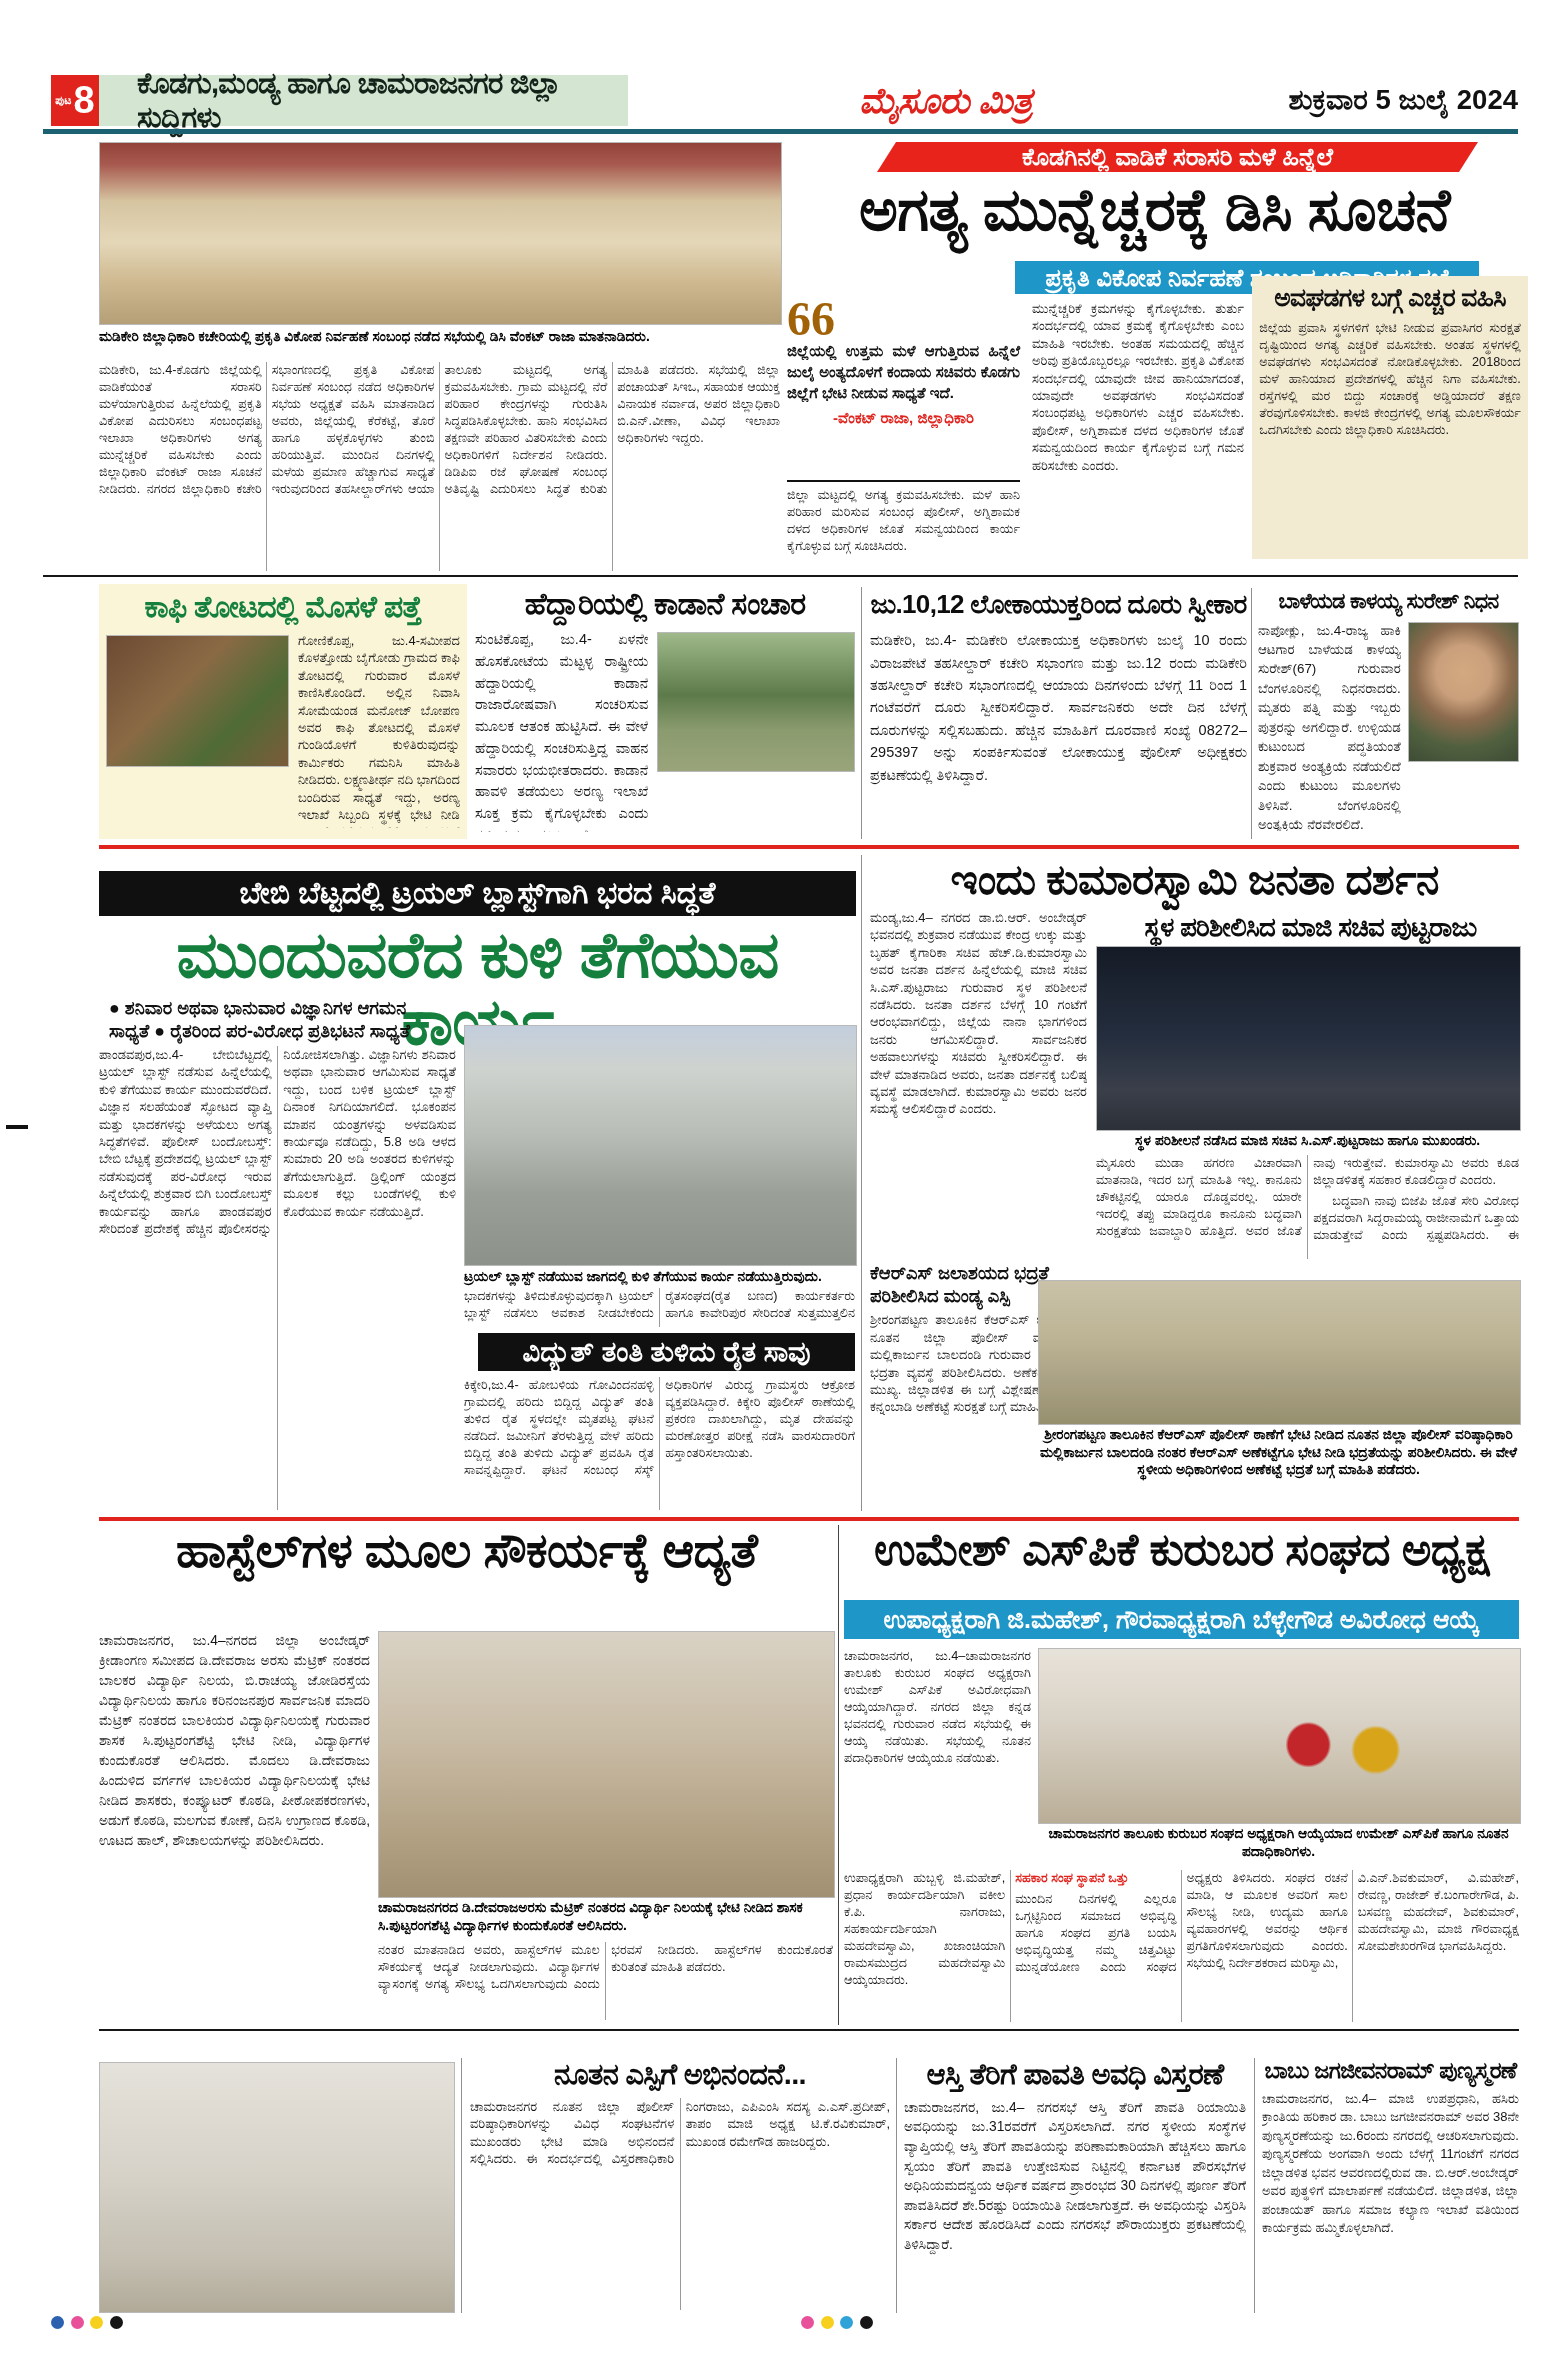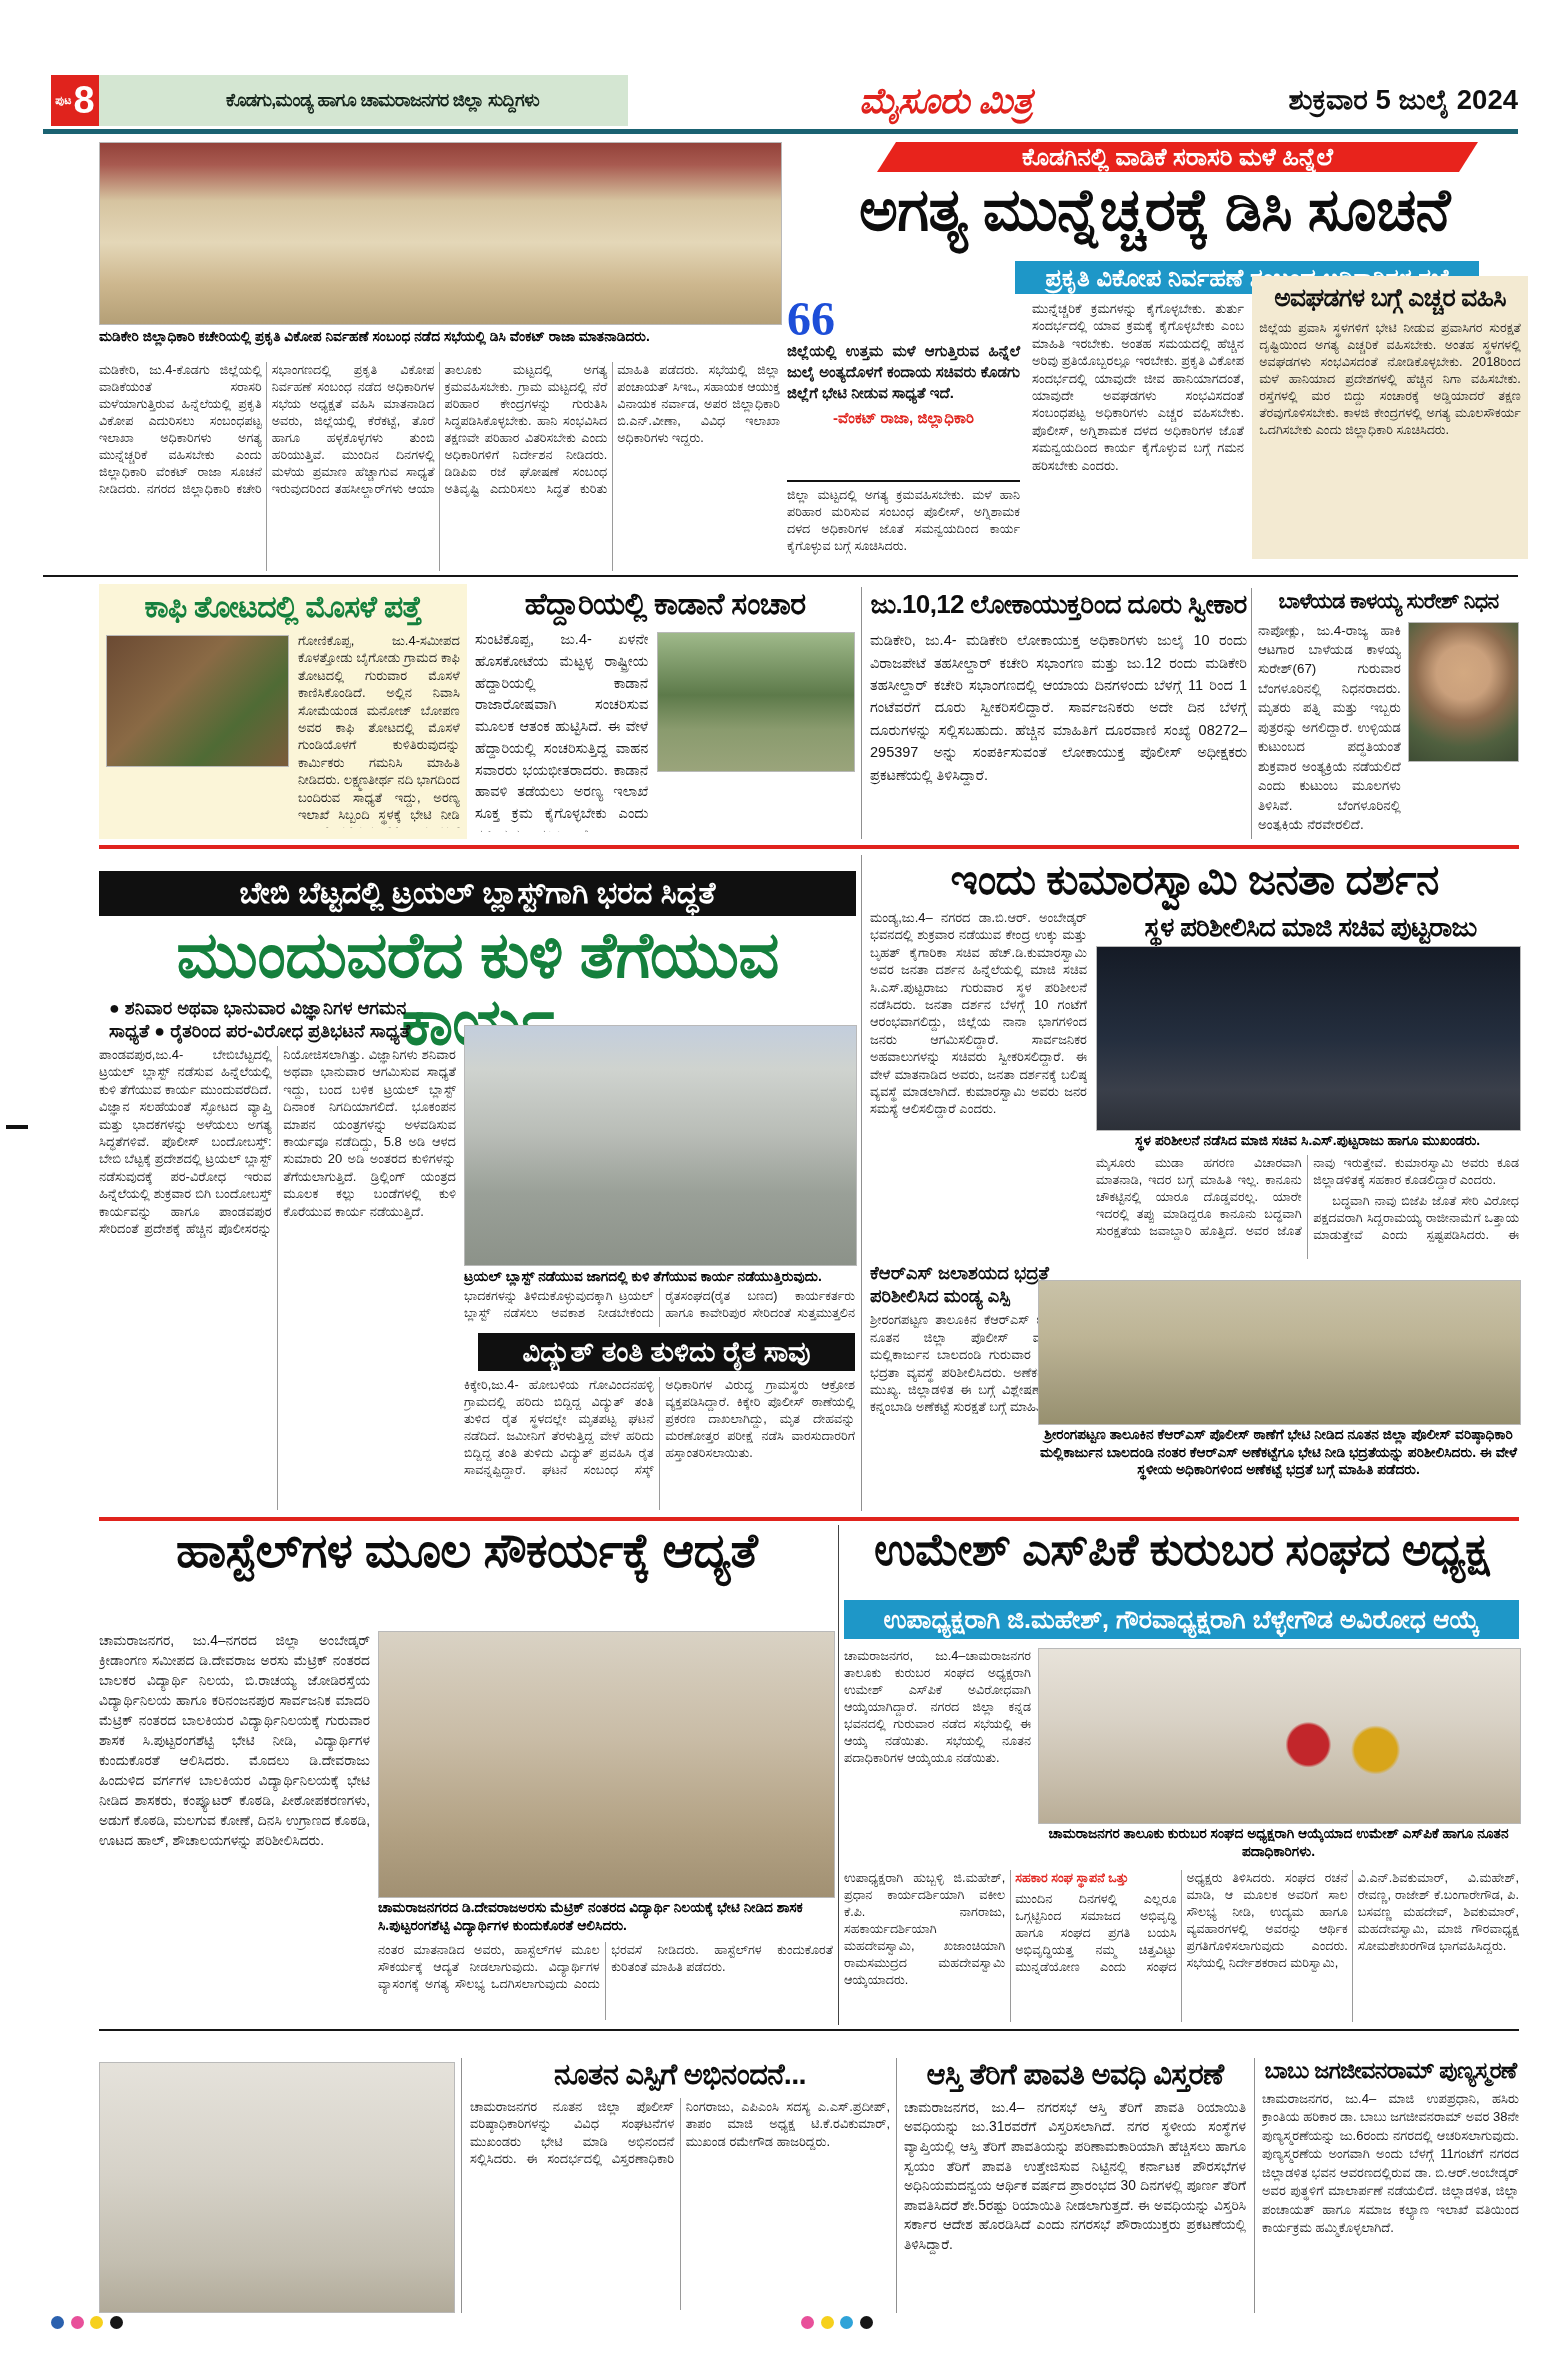--- a/index.html
+++ b/index.html
@@ -30,39 +30,39 @@
   .ph-croc{background:linear-gradient(135deg,#6b4a33 0%,#8a6a45 40%,#4f6b35 70%,#7b5b3a 100%);}
   .ph-elephant{background:linear-gradient(180deg,#9fb98a 0%,#5d7a4a 45%,#8a9b6e 70%,#9aa47b 100%);}
   .ph-portrait{background:radial-gradient(circle at 50% 36%,#d3a981 0%,#caa07c 26%,#8d6b4e 46%,#50603f 72%,#3e4c34 100%);}
   .ph-quarry{background:linear-gradient(180deg,#c3cedd 0%,#cfd3cf 18%,#b9bdb7 45%,#9aa098 70%,#8c9289 100%);}
   .ph-audit{background:linear-gradient(180deg,#151b26 0%,#242e3e 50%,#3a3f4a 78%,#2c3038 100%);}
   .ph-krs{background:linear-gradient(180deg,#c9c2a8 0%,#bdb495 40%,#a9a183 70%,#97906f 100%);}
   .ph-hostel{background:linear-gradient(180deg,#d9d2c4 0%,#c9bca6 40%,#b3a284 75%,#a19072 100%);}
   .ph-garland{background:radial-gradient(circle at 56% 55%,#c2262b 0%,#c2262b 7%,rgba(0,0,0,0) 8%),radial-gradient(circle at 70% 58%,#d8a51a 0%,#d8a51a 6%,rgba(0,0,0,0) 7%),linear-gradient(180deg,#e8e3da 0%,#d9d2c6 40%,#c8beac 75%,#b9ad96 100%);}
   .ph-felicit{background:linear-gradient(180deg,#e5e2db 0%,#d6d2c8 45%,#c3beb0 80%,#b1aa99 100%);}
   .dot{display:inline-block;width:13px;height:13px;border-radius:50%;margin-right:6.5px;}
-  .qmark{font-family:"Liberation Serif","DejaVu Serif",serif;font-weight:bold;color:#1d4ed8;font-size:48px;line-height:0.9;}
+  .qmark{font-family:"Liberation Serif","DejaVu Serif",serif;font-weight:bold;color:#a16207;font-size:48px;line-height:0.9;}
   .qtext{font-weight:bold;font-size:15px;line-height:1.4;text-align:justify;}
   .qattr{font-weight:bold;font-size:15px;color:#e0231d;text-align:center;}
   .red-inline{color:#e0231d;font-weight:bold;}
   .pagebox{background:#e0231d;color:#fff;display:flex;align-items:center;justify-content:center;}
   .greenband{background:#d4e6d2;display:flex;align-items:center;justify-content:center;}
   .masthead{color:#e0231d;font-weight:bold;font-style:italic;letter-spacing:-0.7px;}
 </style>
 </head>
 <body>
 
 <div id="paper">
 
   <div class="abs pagebox" style="left:51px;top:75px;width:48px;height:51px;">
     <span style="font-size:11px;font-weight:bold;margin-right:2.2px;">ಪುಟ</span>
     <span style="font-size:38px;font-weight:bold;">8</span>
   </div>
   <div class="abs greenband" style="left:99px;top:75px;width:529px;height:51px;">
-    <span style="font-size:18px;font-weight:bold;color:#14231a;letter-spacing:-0.7px;margin-left:38px;">ಕೊಡಗು,ಮಂಡ್ಯ ಹಾಗೂ ಚಾಮರಾಜನಗರ ಜಿಲ್ಲಾ ಸುದ್ದಿಗಳು</span>
+    <span style="font-size:29px;font-weight:bold;color:#14231a;letter-spacing:-0.7px;margin-left:38px;">ಕೊಡಗು,ಮಂಡ್ಯ ಹಾಗೂ ಚಾಮರಾಜನಗರ ಜಿಲ್ಲಾ ಸುದ್ದಿಗಳು</span>
   </div>
   <div class="abs masthead center" style="left:826px;top:80px;width:239px;height:43px;font-size:36px;">ಮೈಸೂರು ಮಿತ್ರ</div>
   <div class="abs" style="left:1130px;top:84px;width:388px;height:36px;text-align:right;font-size:27.5px;font-weight:bold;padding-right:2.9px;">ಶುಕ್ರವಾರ 5 ಜುಲೈ 2024</div>
   <div class="abs rule-teal" style="left:43px;top:129px;width:1475px;height:5px;"></div>
 
   <div class="abs ph ph-meeting" style="left:99px;top:142px;width:681px;height:181px;"></div>
   <div class="abs caption" style="left:99px;top:328px;width:681px;height:32px;">ಮಡಿಕೇರಿ ಜಿಲ್ಲಾಧಿಕಾರಿ ಕಚೇರಿಯಲ್ಲಿ ಪ್ರಕೃತಿ ವಿಕೋಪ ನಿರ್ವಹಣೆ ಸಂಬಂಧ ನಡೆದ ಸಭೆಯಲ್ಲಿ ಡಿಸಿ ವೆಂಕಟ್ ರಾಜಾ ಮಾತನಾಡಿದರು.</div>
   <div class="abs bodytext cols4" style="left:99px;top:362px;width:681px;height:209px;">ಮಡಿಕೇರಿ, ಜು.4-ಕೊಡಗು ಜಿಲ್ಲೆಯಲ್ಲಿ ವಾಡಿಕೆಯಂತೆ ಸರಾಸರಿ ಮಳೆಯಾಗುತ್ತಿರುವ ಹಿನ್ನೆಲೆಯಲ್ಲಿ ಪ್ರಕೃತಿ ವಿಕೋಪ ಎದುರಿಸಲು ಸಂಬಂಧಪಟ್ಟ ಇಲಾಖಾ ಅಧಿಕಾರಿಗಳು ಅಗತ್ಯ ಮುನ್ನೆಚ್ಚರಿಕೆ ವಹಿಸಬೇಕು ಎಂದು ಜಿಲ್ಲಾಧಿಕಾರಿ ವೆಂಕಟ್ ರಾಜಾ ಸೂಚನೆ ನೀಡಿದರು. ನಗರದ ಜಿಲ್ಲಾಧಿಕಾರಿ ಕಚೇರಿ ಸಭಾಂಗಣದಲ್ಲಿ ಪ್ರಕೃತಿ ವಿಕೋಪ ನಿರ್ವಹಣೆ ಸಂಬಂಧ ನಡೆದ ಅಧಿಕಾರಿಗಳ ಸಭೆಯ ಅಧ್ಯಕ್ಷತೆ ವಹಿಸಿ ಮಾತನಾಡಿದ ಅವರು, ಜಿಲ್ಲೆಯಲ್ಲಿ ಕೆರೆಕಟ್ಟೆ, ತೊರೆ ಹಾಗೂ ಹಳ್ಳಕೊಳ್ಳಗಳು ತುಂಬಿ ಹರಿಯುತ್ತಿವೆ. ಮುಂದಿನ ದಿನಗಳಲ್ಲಿ ಮಳೆಯ ಪ್ರಮಾಣ ಹೆಚ್ಚಾಗುವ ಸಾಧ್ಯತೆ ಇರುವುದರಿಂದ ತಹಸೀಲ್ದಾರ್‌ಗಳು ಆಯಾ ತಾಲೂಕು ಮಟ್ಟದಲ್ಲಿ ಅಗತ್ಯ ಕ್ರಮವಹಿಸಬೇಕು. ಗ್ರಾಮ ಮಟ್ಟದಲ್ಲಿ ನೆರೆ ಪರಿಹಾರ ಕೇಂದ್ರಗಳನ್ನು ಗುರುತಿಸಿ ಸಿದ್ಧಪಡಿಸಿಕೊಳ್ಳಬೇಕು. ಹಾನಿ ಸಂಭವಿಸಿದ ತಕ್ಷಣವೇ ಪರಿಹಾರ ವಿತರಿಸಬೇಕು ಎಂದು ಅಧಿಕಾರಿಗಳಿಗೆ ನಿರ್ದೇಶನ ನೀಡಿದರು. ಡಿಡಿಪಿಐ ರಜೆ ಘೋಷಣೆ ಸಂಬಂಧ ಅತಿವೃಷ್ಟಿ ಎದುರಿಸಲು ಸಿದ್ಧತೆ ಕುರಿತು ಮಾಹಿತಿ ಪಡೆದರು. ಸಭೆಯಲ್ಲಿ ಜಿಲ್ಲಾ ಪಂಚಾಯತ್ ಸಿಇಒ, ಸಹಾಯಕ ಆಯುಕ್ತ ವಿನಾಯಕ ನರ್ವಾಡ, ಅಪರ ಜಿಲ್ಲಾಧಿಕಾರಿ ಬಿ.ಎನ್.ವೀಣಾ, ವಿವಿಧ ಇಲಾಖಾ ಅಧಿಕಾರಿಗಳು ಇದ್ದರು.</div>
 
   <div class="abs strip strip-red" style="left:877px;top:142px;width:601px;height:30px;font-size:24px;">ಕೊಡಗಿನಲ್ಲಿ ವಾಡಿಕೆ ಸರಾಸರಿ ಮಳೆ ಹಿನ್ನೆಲೆ</div>

